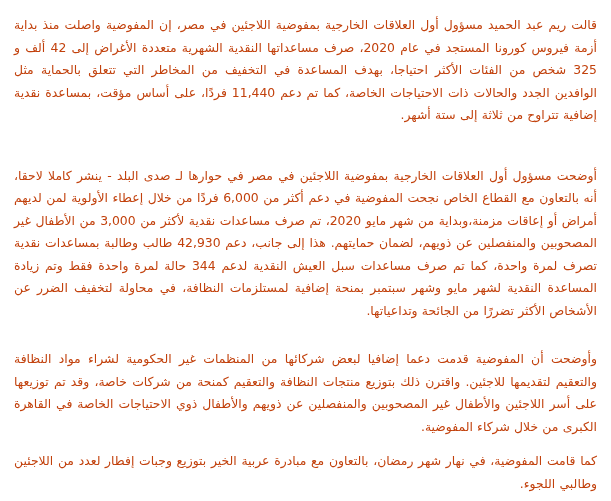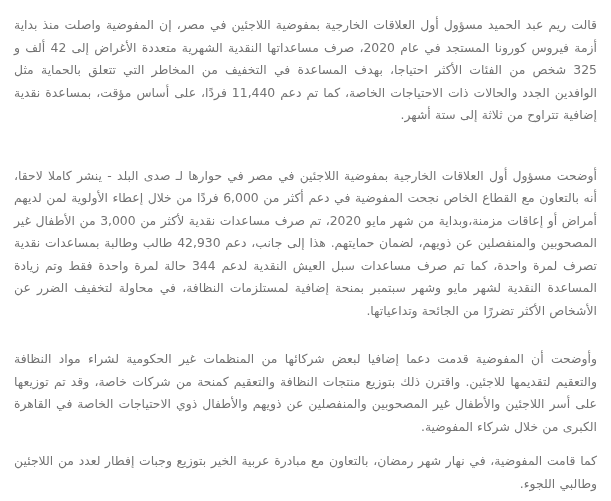--- a/index.html
+++ b/index.html
@@ -20,21 +20,21 @@
     height: 501px;
     padding: 14px 14px 0 14px;
     background: #ffffff;
   }
   .para {
     direction: rtl;
     text-align: justify;
     text-align-last: right;
     font-size: 12.4px;
     line-height: 22.5px;
-    color: #737373;
+    color: #c2410c;
     margin: 0 0 24px 0;
     word-spacing: 0.3px;
   }
   .para.p1 { margin-bottom: 38px; }
   .para.p2 { margin-bottom: 26px; }
   .para.p3 { margin-bottom: 12px; }
   .para.p4 { margin-bottom: 0; }
 </style>
 </head>
 <body>

